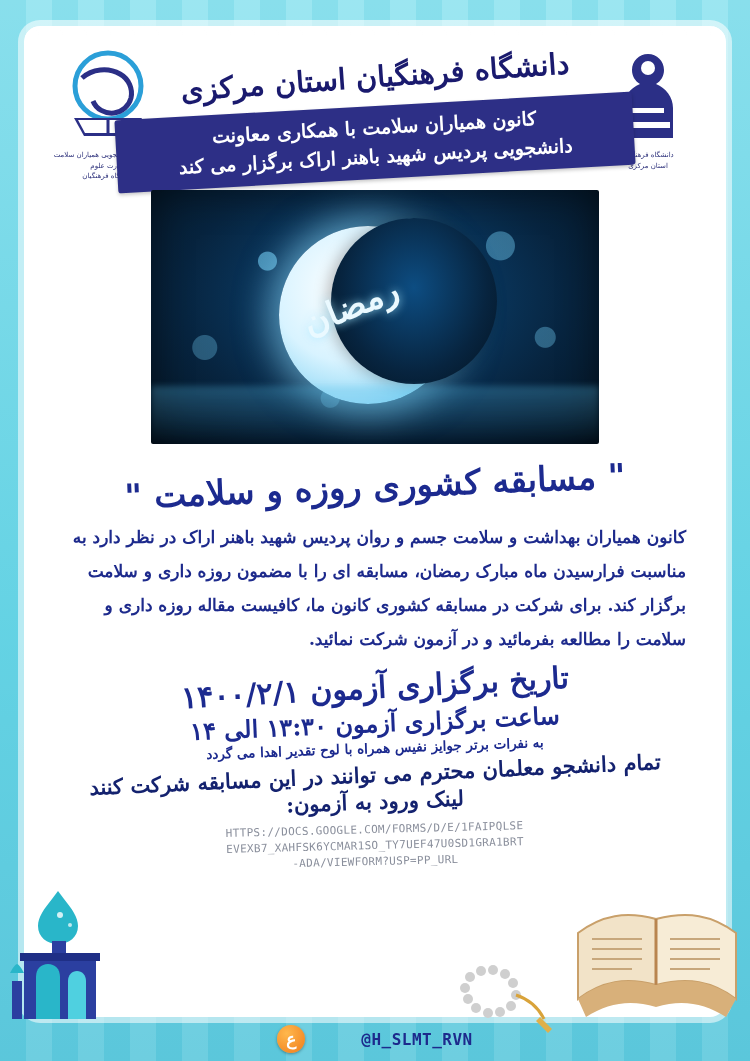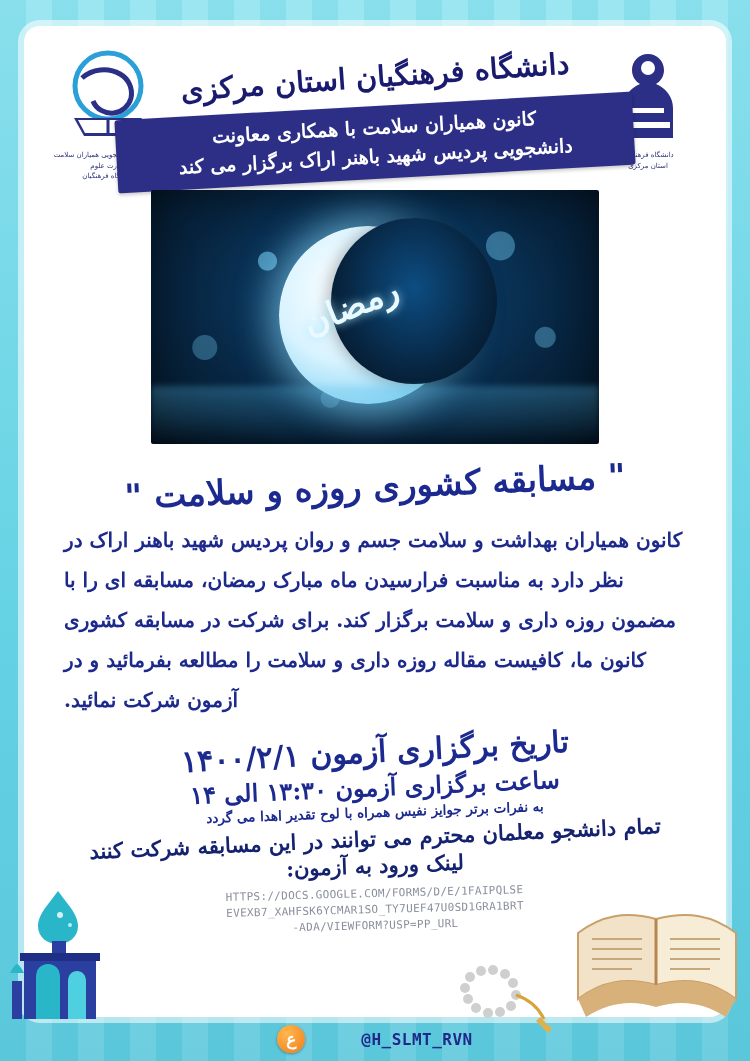--- a/index.html
+++ b/index.html
@@ -174,24 +174,24 @@
     text-align: center;
     font-family: "DejaVu Serif", "Liberation Serif", serif;
     font-size: 34px;
     font-weight: bold;
     color: #1c2a8f;
     transform: rotate(-2.4deg);
   }
 
   .paragraph {
     margin: 14px 40px 0;
-    text-align: left;
+    text-align: right;
     color: #1d2a8c;
     font-weight: bold;
-    font-size: 20px;
+    font-size: 17px;
     line-height: 2.0;
     font-family: "DejaVu Serif", "Liberation Serif", serif;
   }
 
   .date-line {
     margin-top: 14px;
     text-align: center;
     font-family: "DejaVu Serif", "Liberation Serif", serif;
     font-size: 30px;
     font-weight: bold;

